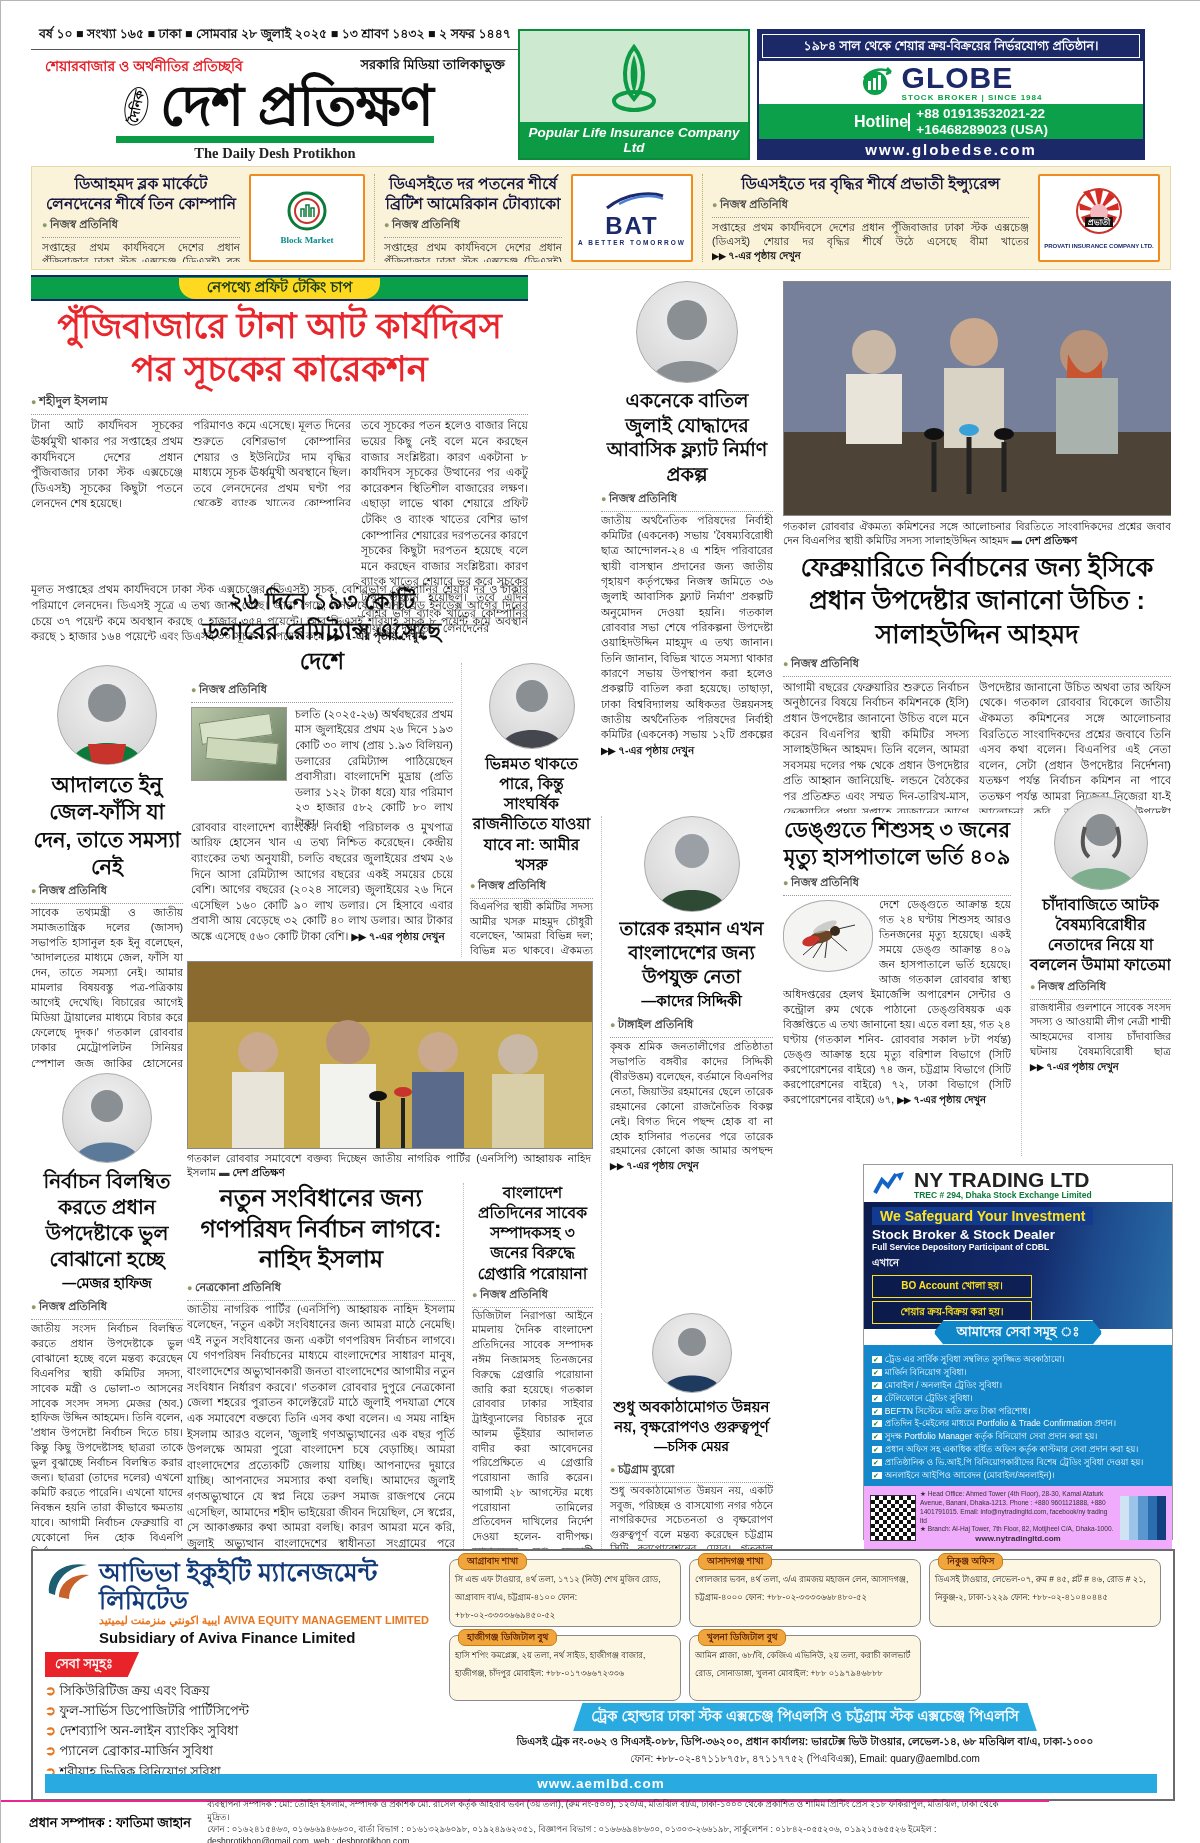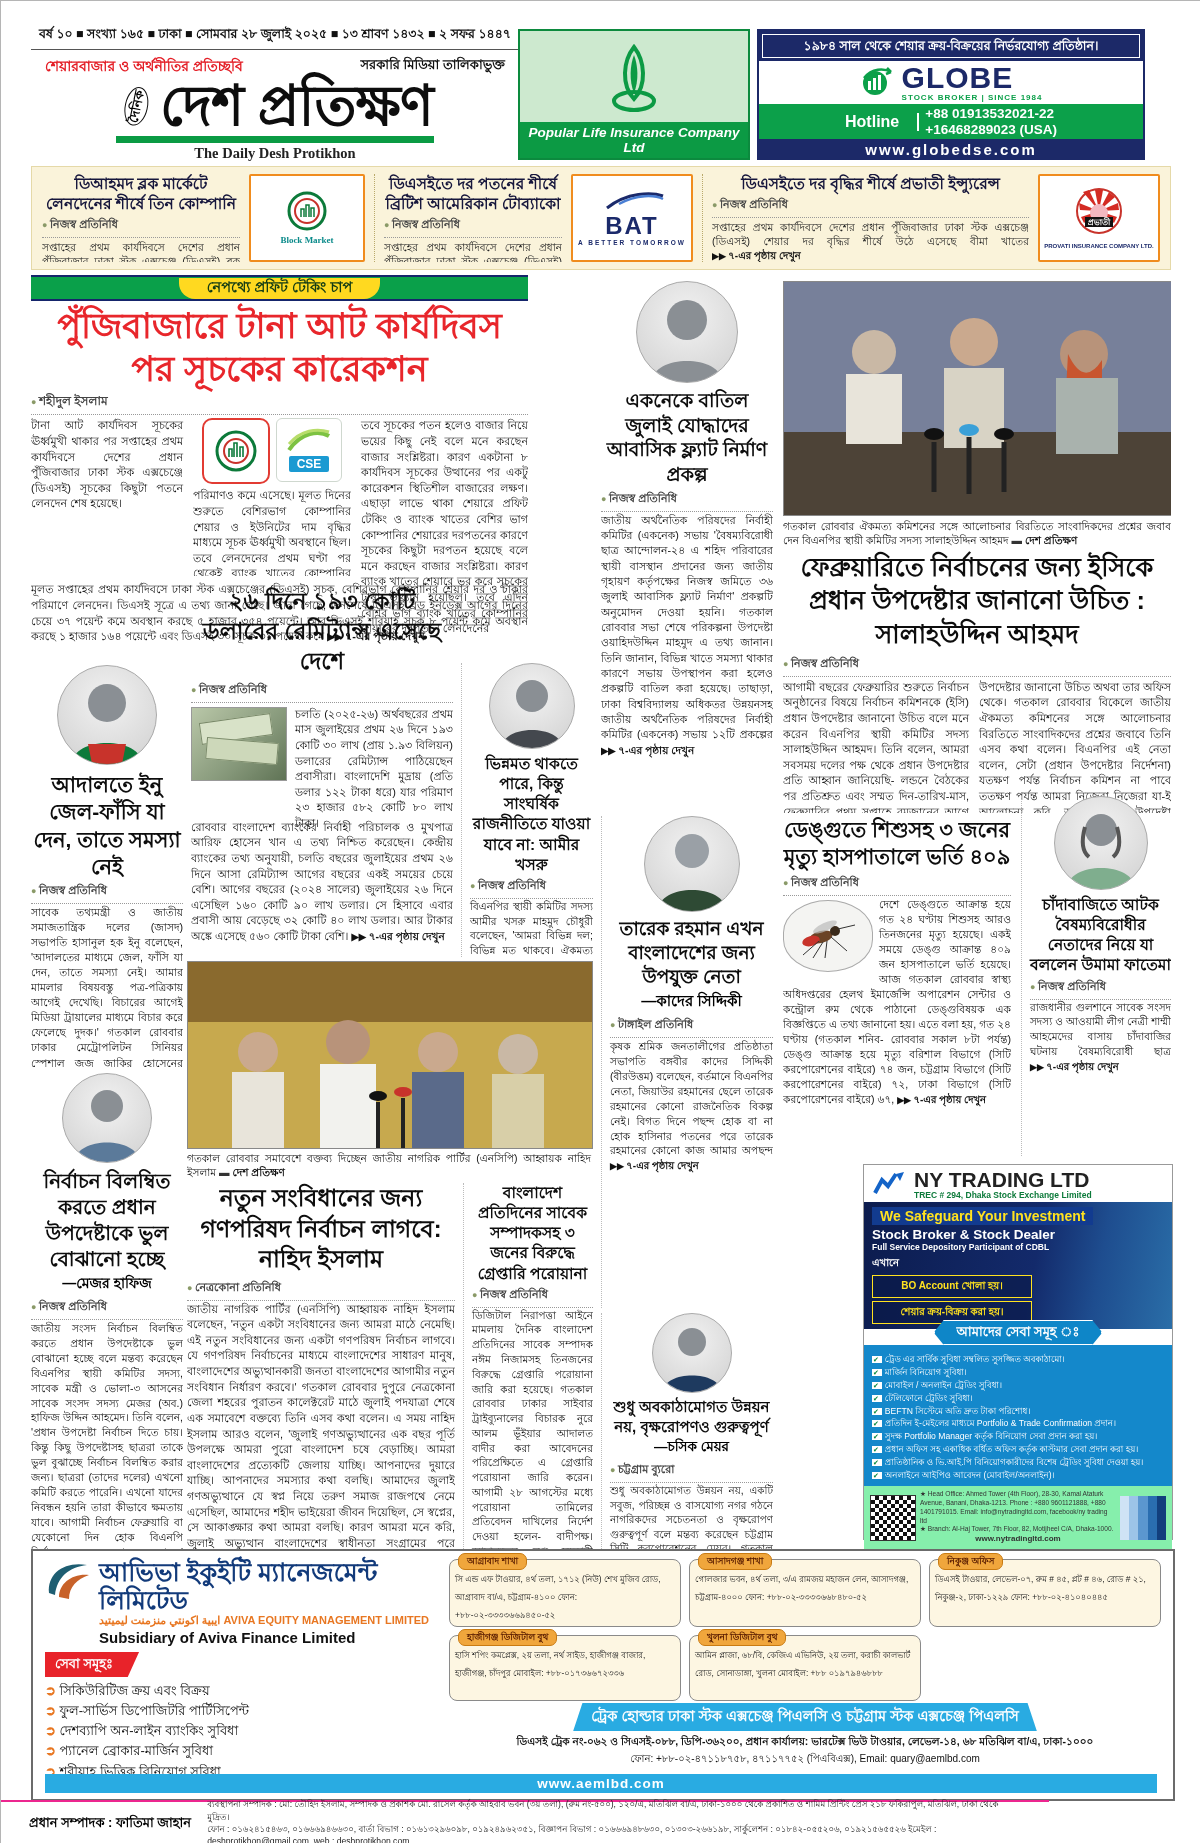--- a/index.html
+++ b/index.html
@@ -20,21 +20,21 @@
   
   .ad-popular{left:517px;top:28px;width:228px;height:127px;background:#cde9cf;border:2px solid #0c8a3e;display:flex;flex-direction:column;}
   .ad-popular .plant{flex:1;display:flex;align-items:center;justify-content:center;}
   .ad-popular .band{background:#0c9a44;color:#fff;font-weight:bold;font-style:italic;font-size:13.5px;text-align:center;padding:3px 0;}
   .ad-globe{left:756px;top:28px;width:384px;height:127px;background:#1c2968;border:2px solid #1c2968;display:flex;flex-direction:column;}
   .ad-globe .top{color:#fff;font-size:12.5px;font-weight:bold;text-align:center;padding:3px 6px;border:1px solid #fff;margin:3px;line-height:1.3;}
   .ad-globe .mid{background:#fff;display:flex;align-items:center;justify-content:center;gap:8px;padding:2px 0;}
   .globe-word{font-size:30px;font-weight:900;color:#1c2968;letter-spacing:1px;line-height:1;}
   .globe-tag{font-size:8px;font-weight:bold;color:#0ca04a;letter-spacing:1px;}
   .ad-globe .hot{background:#0ca04a;color:#fff;display:flex;align-items:center;justify-content:center;gap:6px;padding:2px 0;}
-  .hot-label{font-size:16px;font-weight:bold;border-right:2px solid #fff;padding-right:18px;}
+  .hot-label{font-size:16px;font-weight:bold;border-right:2px solid #fff;padding-right:0;}
   .hot-nums{font-size:13.5px;font-weight:bold;line-height:1.15;}
   .ad-globe .web{color:#fff;text-align:center;font-weight:bold;font-size:15px;letter-spacing:2px;padding:2px 0;}
   
   .teaser{left:30px;top:165px;width:1140px;height:104px;background:#faf3da;border:1px solid #e5d9a8;display:flex;gap:9px;padding:7px 10px;box-sizing:border-box;}
   .tcell{display:flex;flex-direction:column;overflow:hidden;}
   .t-h{font-size:15.5px;font-weight:800;color:#16163c;text-align:center;line-height:1.3;}
   .t-s{font-size:10.5px;color:#222;text-align:justify;line-height:1.35;margin-top:1px;}
   .imgbox{background:#fff;border:2px solid #f08c1e;border-radius:2px;display:flex;align-items:center;justify-content:center;gap:4px;flex-direction:column;}
   .tdiv{width:0;border-left:1px dotted #b9a96a;}
   .byline{font-size:11px;font-weight:bold;color:#444;margin:2px 0 1px;border-bottom:1px dotted #999;padding-bottom:2px;}
@@ -66,21 +66,21 @@
   .ny-hero{background:linear-gradient(100deg,#0c1c4e 0%,#132a6b 55%,#1e4d8f 75%,#2a6ea8 100%);color:#fff;padding:5px 8px;position:relative;}
   .ny-slogan{color:#ffe21f;font-weight:900;font-size:14px;background:#123b8f;display:inline-block;padding:1px 8px;}
   .ny-sub1{font-weight:900;font-size:13.5px;margin-top:2px;}
   .ny-sub2{font-size:8.5px;font-weight:bold;}
   .ny-ekhane{font-size:10px;font-weight:bold;margin-top:3px;}
   .ny-box{border:1px solid #ffe21f;color:#ffe21f;font-weight:bold;font-size:10px;text-align:center;padding:2px 4px;width:150px;margin-top:3px;background:rgba(10,25,70,.6);}
   .ny-servtitle{align-self:center;background:#0e86c8;color:#fff;font-weight:900;font-size:13px;padding:1px 22px;clip-path:polygon(6% 0,94% 0,100% 50%,94% 100%,6% 100%,0 50%);margin:-9px 0 0;position:relative;z-index:2;border:1px solid #fff;}
   .ny-serv{background:#1488cb;color:#fff;padding:8px 8px 4px;flex:1;}
   .ny-serv ul{margin:0;padding:0;list-style:none;font-size:8.6px;line-height:1.5;}
   .ny-serv li::before{content:"✔ ";color:#0c8a3e;background:#fff;font-size:7px;padding:0 1px;margin-right:3px;}
-  .ny-foot{background:#86efac;display:flex;align-items:center;gap:4px;padding:4px 6px;}
+  .ny-foot{background:#f0abfc;display:flex;align-items:center;gap:4px;padding:4px 6px;}
   .qr{width:44px;height:44px;background:repeating-conic-gradient(#111 0% 25%,#fff 0% 50%) 0 0/8px 8px;border:1px solid #333;}
   .ny-addr{font-size:6.6px;color:#333;line-height:1.35;flex:1;}
   .bluebars{width:46px;height:44px;background:linear-gradient(90deg,#cfe3f5 0 20%,#9cc4e8 20% 40%,#5b97cf 40% 60%,#2a6eb0 60% 80%,#123f7d 80% 100%);}
   
   .aviva{left:30px;top:1548px;width:1140px;height:248px;border:2px solid #6b6b6b;background:#fff;}
   .av-left{position:absolute;left:12px;top:8px;width:392px;}
   .av-titlerow{display:flex;gap:8px;align-items:flex-start;}
   .av-bn{font-size:25px;font-weight:900;color:#123a7a;line-height:1.1;}
   .av-sub{font-size:11px;font-weight:bold;color:#e87722;}
   .av-subsidiary{font-size:15px;font-weight:900;color:#111;margin-top:2px;}
@@ -218,36 +218,20 @@
 
   <div class="abs story" style="left:30px;top:274px;width:497px;height:390px;">
     <div class="kicker">
       <span class="kicker-pill">নেপথ্যে প্রফিট টেকিং চাপ</span>
     </div>
     <div class="lead-hl">পুঁজিবাজারে টানা আট কার্যদিবস পর সূচকের কারেকশন</div>
     <div class="byline" style="font-size:12px;">শহীদুল ইসলাম</div>
     <div class="cols" style="height:158px;margin-top:3px;">
       <div class="body" style="width:152px;">টানা আট কার্যদিবস সূচকের ঊর্ধ্বমুখী থাকার পর সপ্তাহের প্রথম কার্যদিবসে দেশের প্রধান পুঁজিবাজার ঢাকা স্টক এক্সচেঞ্জে (ডিএসই) সূচকের কিছুটা পতনে লেনদেন শেষ হয়েছে।</div>
       <div style="width:158px;">
-        <div class="logopair">
-          <span class="dse-chip">
-            <svg width="44" height="44" viewBox="0 0 44 44">
-                <circle cx="22" cy="22" r="19" fill="none" stroke="#0c7a3a" stroke-width="3"></circle>
-                <circle cx="22" cy="22" r="12" fill="none" stroke="#c8332b" stroke-width="2"></circle>
-                <path d="M15 28 V20 h3 v8 M20 28 V14 h3 v14 M26 28 V18 h3 v10" stroke="#0c7a3a" stroke-width="1.6" fill="none"></path>
-              </svg>
-          </span>
-          <span class="cse-chip">
-            <svg width="44" height="26" viewBox="0 0 44 26">
-                <path d="M2 22 C14 4 32 2 42 8" stroke="#7dc242" stroke-width="4" fill="none"></path>
-                <path d="M2 16 C14 2 30 0 42 4" stroke="#b8dd6a" stroke-width="3" fill="none"></path>
-              </svg>
-            <span class="cse-badge">CSE</span>
-          </span>
-        </div>
         <div class="body" style="height:88px;overflow:hidden;">পরিমাণও কমে এসেছে। মূলত দিনের শুরুতে বেশিরভাগ কোম্পানির শেয়ার ও ইউনিটের দাম বৃদ্ধির মাধ্যমে সূচক ঊর্ধ্বমুখী অবস্থানে ছিল। তবে লেনদেনের প্রথম ঘণ্টা পর থেকেই ব্যাংক খাতের কোম্পানির শেয়ারের দাম কমতে থাকে। ফলে সূচক নেতিবাচক ধারায় ফিরে আসে।</div>
       </div>
       <div class="body" style="flex:1;">তবে সূচকের পতন হলেও বাজার নিয়ে ভয়ের কিছু নেই বলে মনে করছেন বাজার সংশ্লিষ্টরা। কারণ একটানা ৮ কার্যদিবস সূচকের উত্থানের পর একটু কারেকশন স্থিতিশীল বাজারের লক্ষণ। এছাড়া লাভে থাকা শেয়ারে প্রফিট টেকিং ও ব্যাংক খাতের বেশির ভাগ কোম্পানির শেয়ারের দরপতনের কারণে সূচকের কিছুটা দরপতন হয়েছে বলে মনে করছেন বাজার সংশ্লিষ্টরা। কারণ ব্যাংক খাতের শেয়ারে ভর করে সূচকের টানা উত্থ্যান হয়েছিল। তবে এদিন বেশির ভাগ ব্যাংক খাতের কোম্পানির শেয়ারের দরপতনে লেনদেনের</div>
     </div>
     <div class="body" style="margin-top:6px;height:92px;">
       <span>মূলত সপ্তাহের প্রথম কার্যদিবসে ঢাকা স্টক এক্সচেঞ্জের (ডিএসই) সূচক, বেশিরভাগ কোম্পানির শেয়ার দর ও টাকার পরিমাণে লেনদেন। ডিএসই সূত্রে এ তথ্য জানা গেছে। জানা গেছে, দিনশেষে ডিএসই ব্রড ইনডেক্স আগের দিনের চেয়ে ৩৭ পয়েন্ট কমে অবস্থান করছে ৫ হাজার ৩৫৪ পয়েন্টে। আর ডিএসই শরিয়াহ সূচক ৮ পয়েন্ট কমে অবস্থান করছে ১ হাজার ১৬৪ পয়েন্টে এবং ডিএসই ৩০ সূচক ৩১ পয়েন্ট কমে</span>
       <span class="jump">৭-এর পৃষ্ঠায় দেখুন</span>
     </div>
   </div>
 

